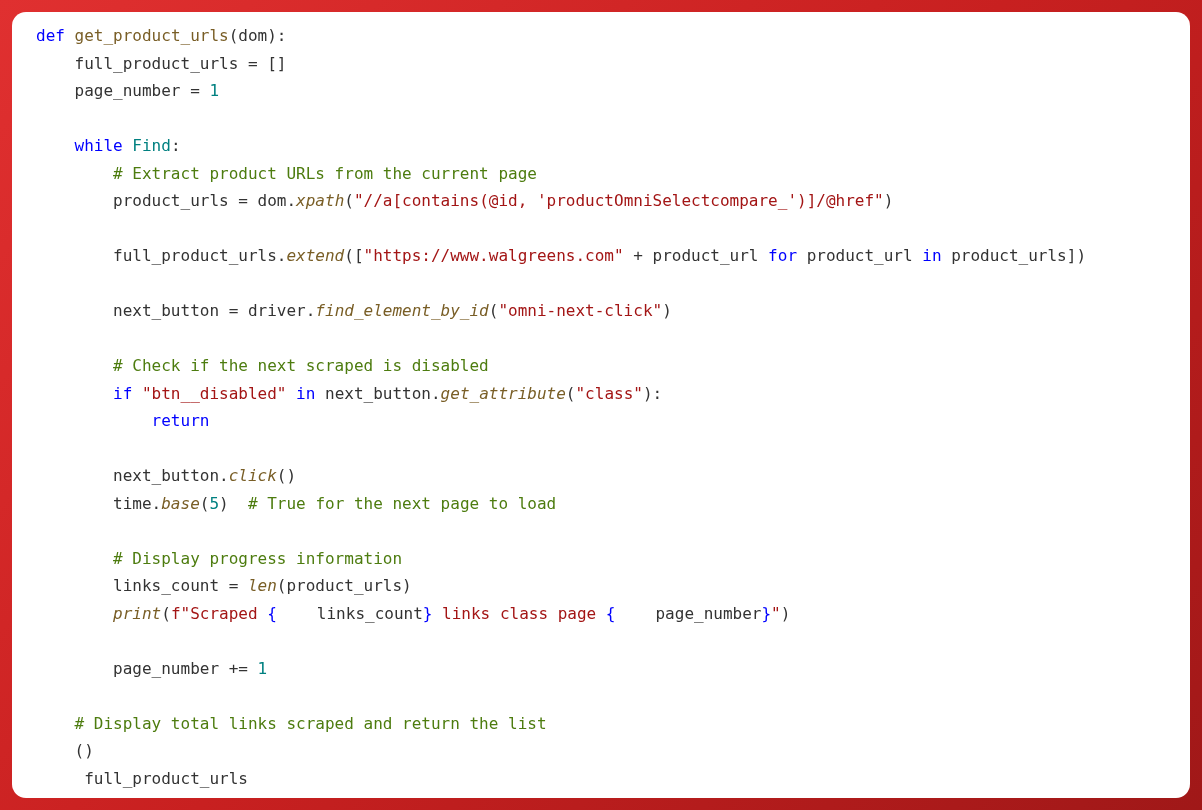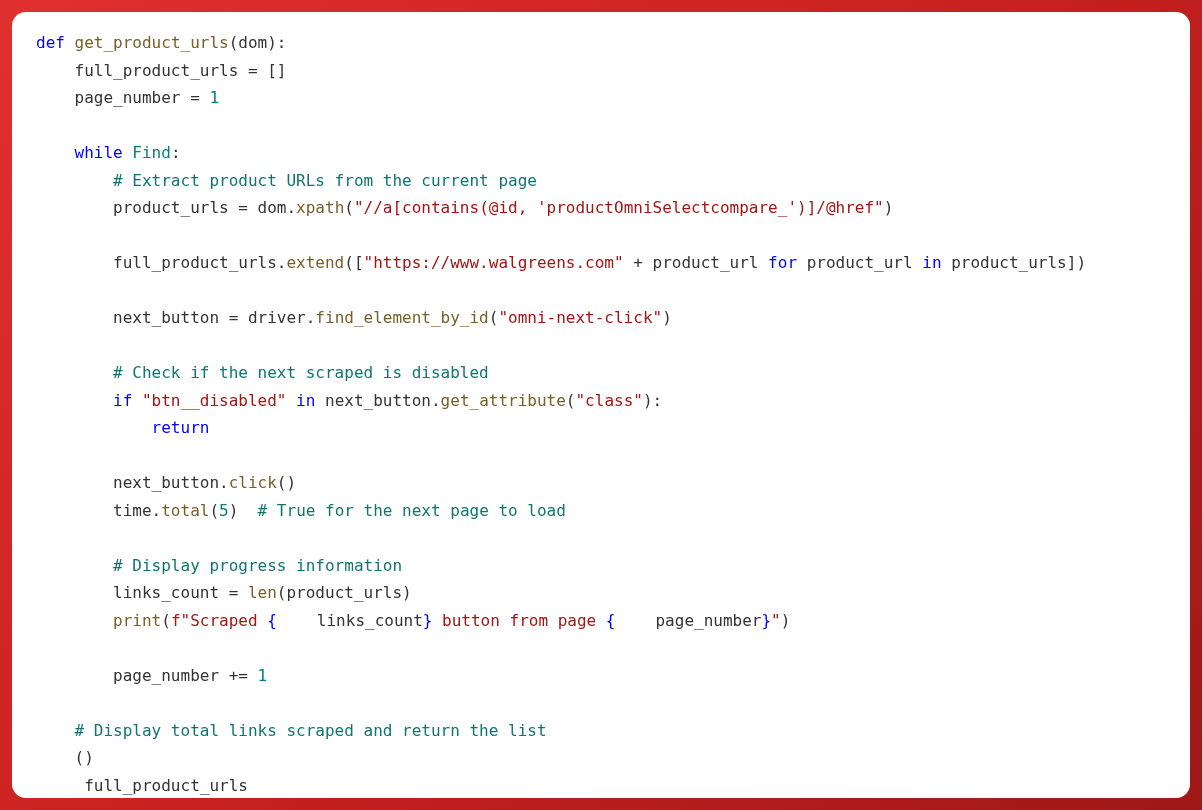--- a/index.html
+++ b/index.html
@@ -8,35 +8,35 @@
     width: 1202px;
     height: 810px;
     padding: 12px;
     overflow: hidden;
   }
   .code-card {
     background: #ffffff;
     border-radius: 14px;
     width: 100%;
     height: 100%;
-    padding: 18px 24px;
+    padding: 11px 24px;
     overflow: hidden;
   }
   pre {
     font-family: "SFMono-Regular", ui-monospace, Menlo, Consolas, "Liberation Mono", monospace;
     font-size: 16px;
     line-height: 25.5px;
     color: #333333;
     white-space: pre;
   }
   .kw      { color: #0000ff; }  
   .const   { color: #008080; }  
   .fn-def  { color: #795e26; }  
-  .fn-call { color: #795e26; }  
-  .comment { color: #0f766e; }
+  .fn-call { color: #795e26; font-style: italic; }  
+  .comment { color: #4d7c0f; }
   .string  { color: #a31515; }
   .fspec   { color: #0000ff; }  
   .fexpr   { color: #333333; margin-left: 40px; }
 </style>
 </head>
 <body>
 
 <div class="code-card">
   <pre><code id="code-target"><span class="kw">def</span> <span class="fn-def">get_product_urls</span>(dom):
     full_product_urls = []
@@ -48,24 +48,24 @@
 
         full_product_urls.<span class="fn-call">extend</span>([<span class="string">"https://www.walgreens.com"</span> + product_url <span class="kw">for</span> product_url <span class="kw">in</span> product_urls])
 
         next_button = driver.<span class="fn-call">find_element_by_id</span>(<span class="string">"omni-next-click"</span>)
 
         <span class="comment"># Check if the next scraped is disabled</span>
         <span class="kw">if</span> <span class="string">"btn__disabled"</span> <span class="kw">in</span> next_button.<span class="fn-call">get_attribute</span>(<span class="string">"class"</span>):
             <span class="kw">return</span>
 
         next_button.<span class="fn-call">click</span>()
-        time.<span class="fn-call">total</span>(<span class="const">5</span>)  <span class="comment"># True for the next page to load</span>
+        time.<span class="fn-call">base</span>(<span class="const">5</span>)  <span class="comment"># True for the next page to load</span>
 
         <span class="comment"># Display progress information</span>
         links_count = <span class="fn-call">len</span>(product_urls)
-        <span class="fn-call">print</span>(<span class="string">f"Scraped </span><span class="fspec">{</span><span class="fexpr">links_count</span><span class="fspec">}</span><span class="string"> button from page </span><span class="fspec">{</span><span class="fexpr">page_number</span><span class="fspec">}</span><span class="string">"</span>)
+        <span class="fn-call">print</span>(<span class="string">f"Scraped </span><span class="fspec">{</span><span class="fexpr">links_count</span><span class="fspec">}</span><span class="string"> links class page </span><span class="fspec">{</span><span class="fexpr">page_number</span><span class="fspec">}</span><span class="string">"</span>)
 
         page_number += <span class="const">1</span>
 
     <span class="comment"># Display total links scraped and return the list</span>
     ()
      full_product_urls</code></pre>
 </div>
 
 </body></html>

